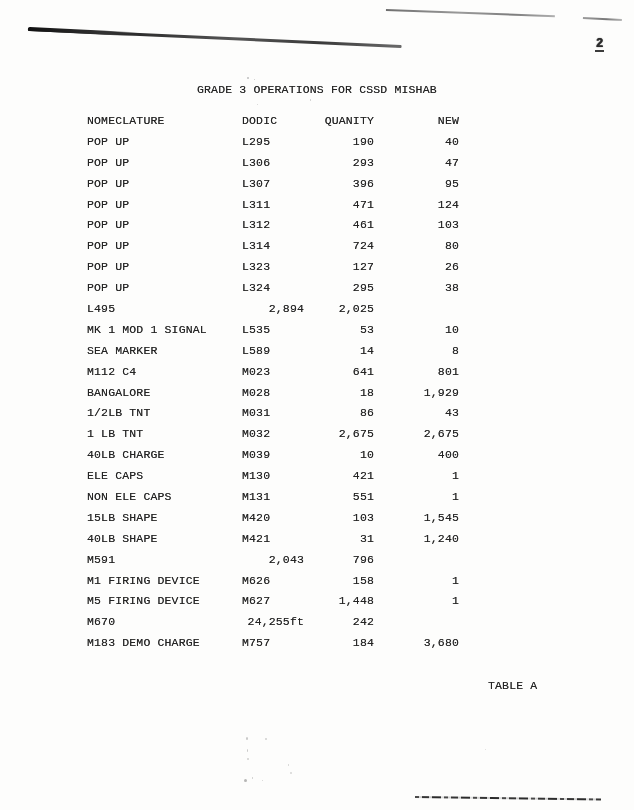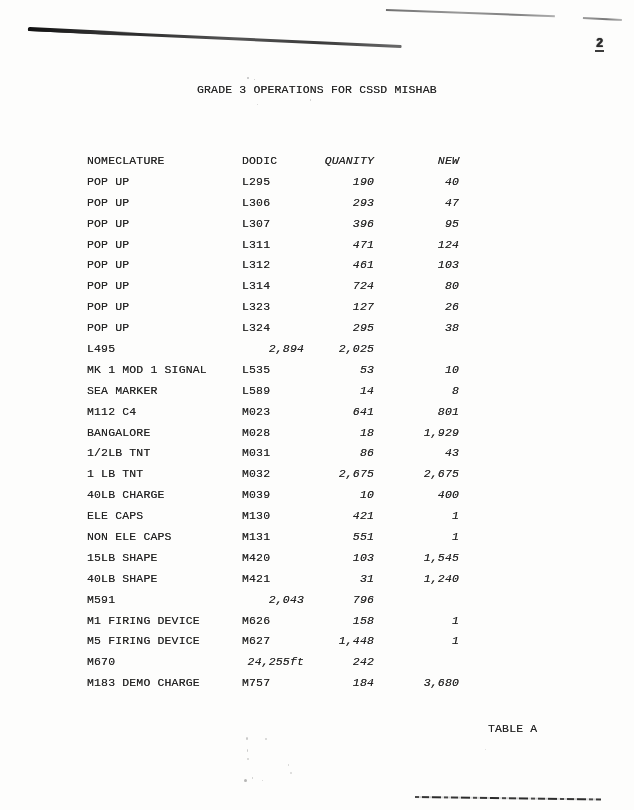--- a/index.html
+++ b/index.html
@@ -24,33 +24,32 @@
     white-space: pre;
   }
   .doc-title {
     position: absolute;
     left: 197px; top: 83px;
   }
   .data-table {
     position: absolute;
     left: 87px; top: 111px;
     width: 372px;
-    margin-top: 40px;
   }
   .trow {
     display: grid;
     grid-template-columns: 155px 62px 70px 85px;
     height: 20.9px;
     align-items: center;
   }
   .trow .cell { line-height: 20.9px; }
-  .cell.c-qty, .cell.c-new { text-align: right; font-style: italic; }
+  .cell.c-qty, .cell.c-new { text-align: right; }
   .table-label {
     position: absolute;
-    left: 488px; top: 722px;
+    left: 488px; top: 679px;
   }
   
   .scan-line { position: absolute; transform-origin: left top; }
   .line-main {
     left: 28px; top: 28px; width: 374px; height: 2.6px;
     transform: rotate(2.6deg);
     background: linear-gradient(to right, #151515, #2e2e2e 30%, #555 55%, #3a3a3a 78%, #6a6a6a);
     border-radius: 1px;
   }
   .line-main-thick {

